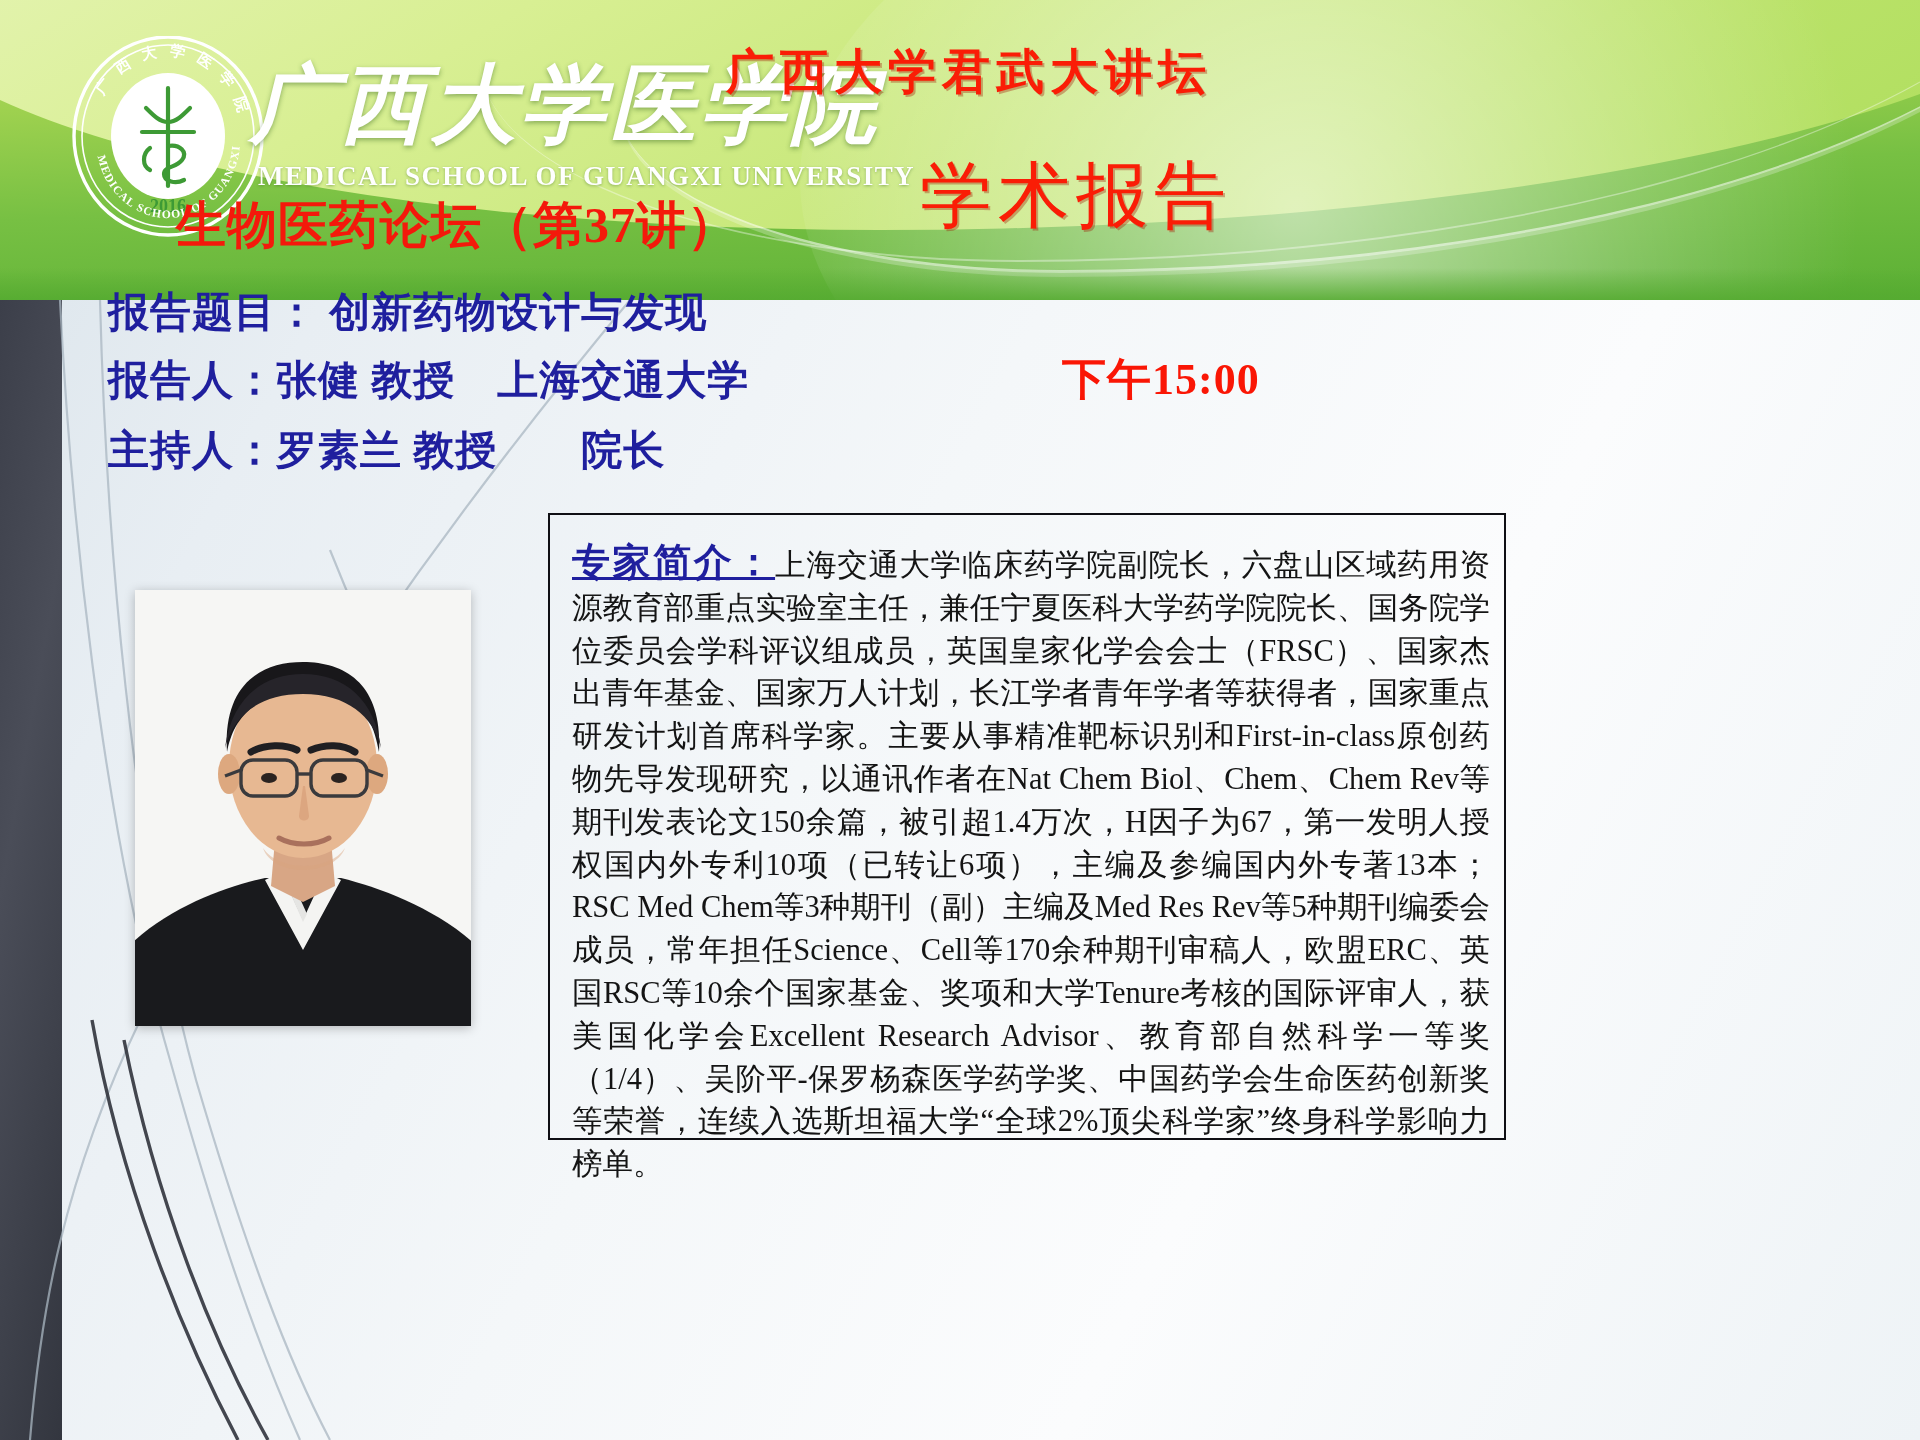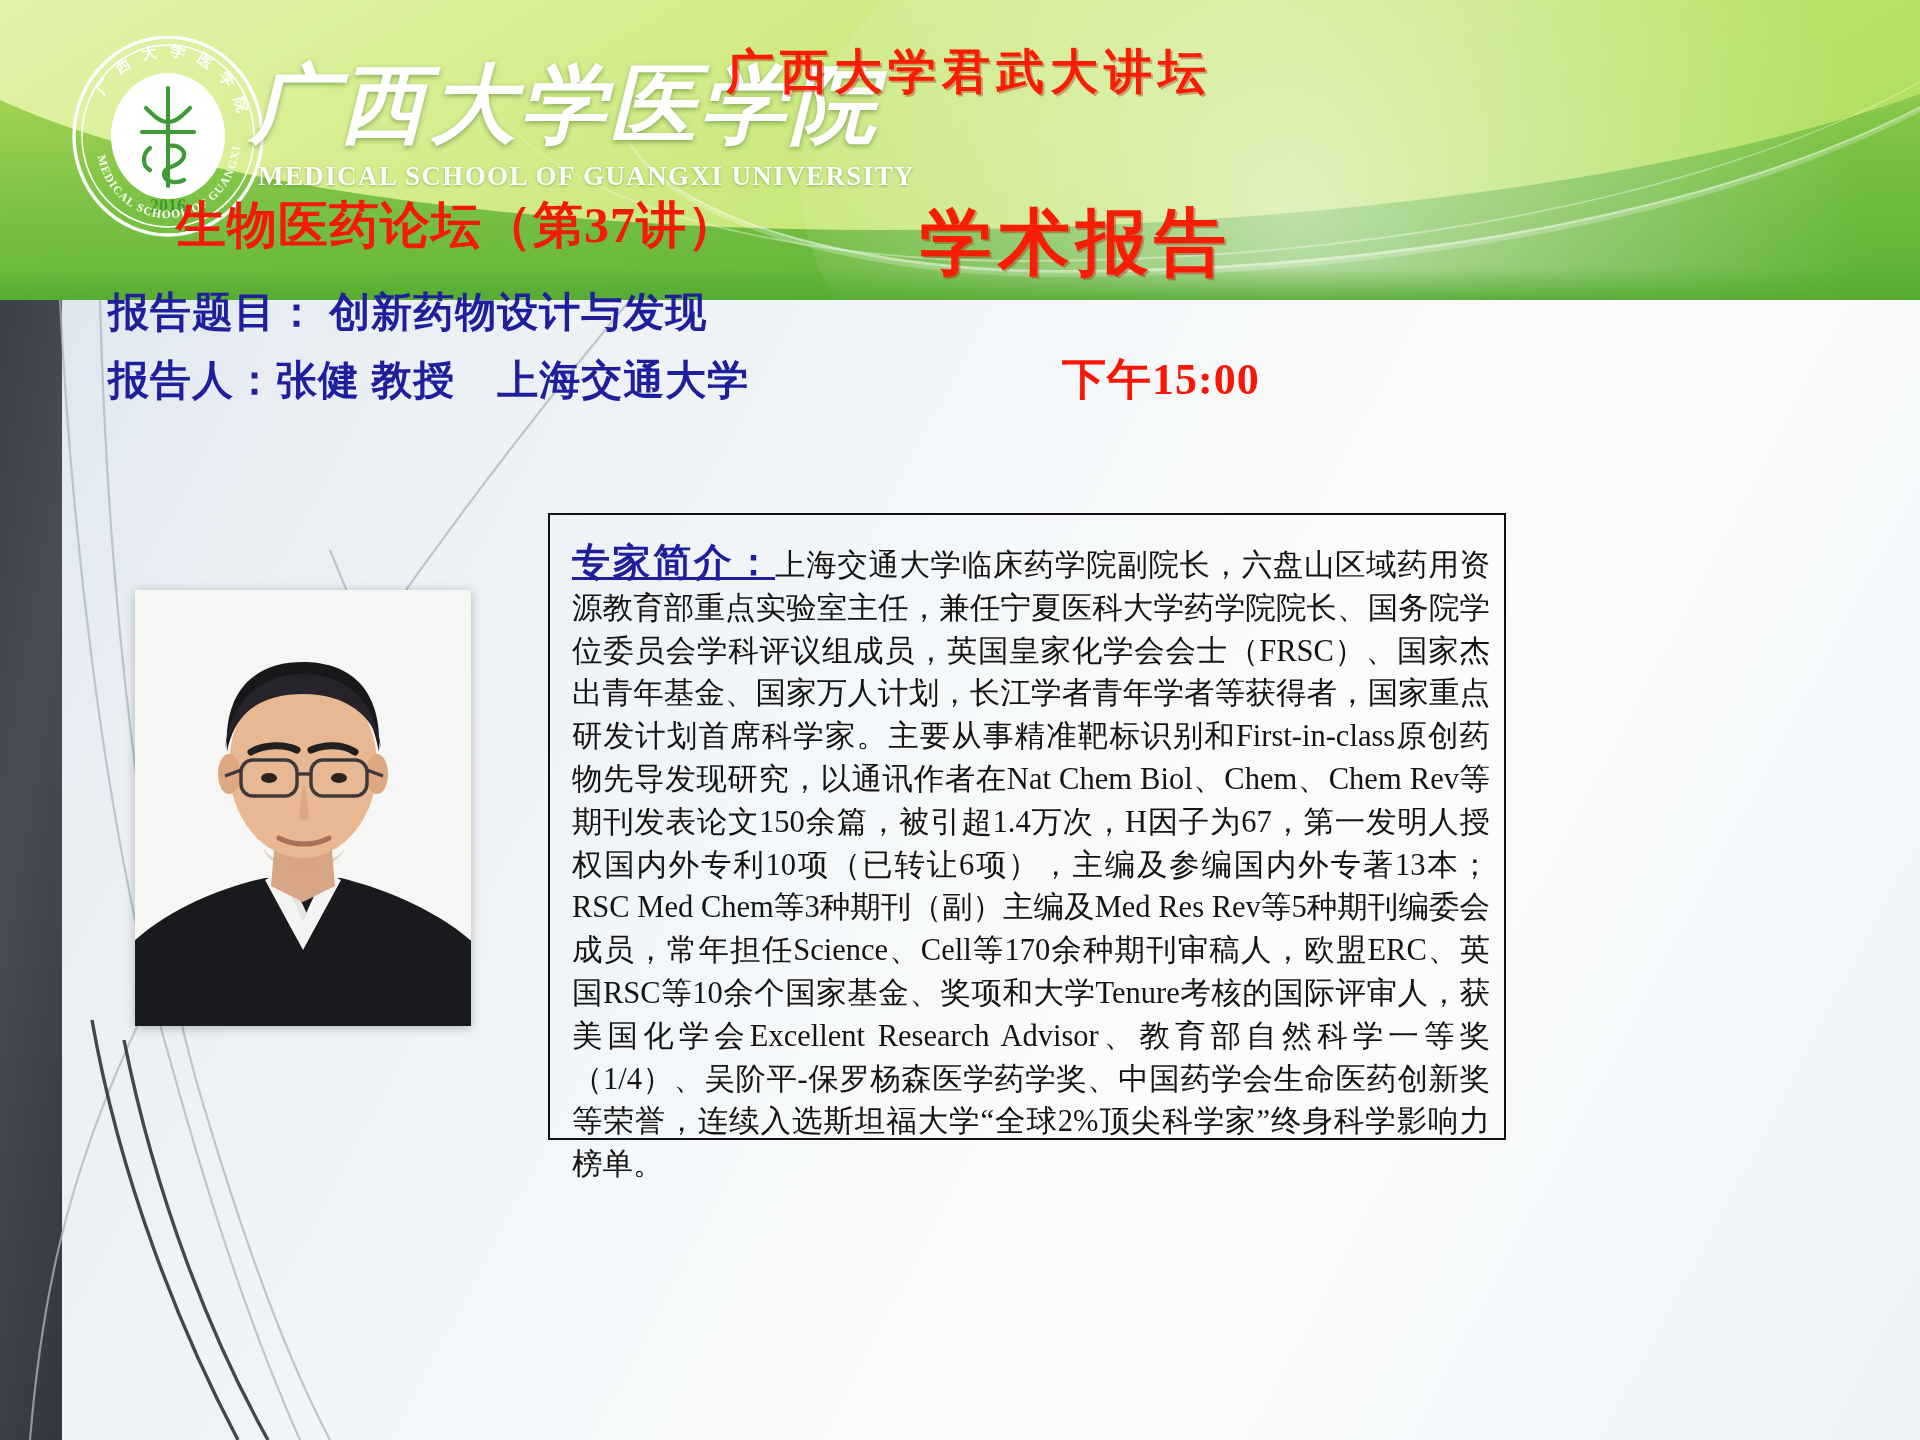--- a/index.html
+++ b/index.html
@@ -91,24 +91,23 @@
     font-family:Liberation Serif, serif;
     font-size:48px;line-height:1;color:#fa1d06;
     font-weight:bold;letter-spacing:6px;
     white-space:nowrap;
     text-shadow:2px 2px 0 rgba(160,20,0,.35);
   }
   .hdr-title2{
     position:absolute;left:920px;top:160px;
     font-family:"Liberation Serif",serif;
     font-size:72px;line-height:1;color:#fa1d06;
-    font-weight:bold;letter-spacing:6px;
+    font-weight:normal;letter-spacing:6px;
     white-space:nowrap;
     text-shadow:2px 2px 0 rgba(160,20,0,.35);
-    margin-top:47px;
   }
   
   .info-line{
     position:absolute;
     font-family:"Liberation Serif",serif;
     font-size:41px;line-height:1;color:#1f1f9e;
     font-weight:bold;letter-spacing:1px;
     white-space:nowrap;
   }
   #info-title{left:108px;top:292px;}
@@ -225,20 +224,21 @@
       <path d="M 330 250 C 350 300 372 350 392 392"></path>
     </g>
     <g fill="none" stroke="#31343d" stroke-width="3.4" opacity="0.9">
       <path d="M 92 720 C 120 880 180 1030 238 1140"></path>
       <path d="M 124 740 C 156 900 212 1040 268 1140"></path>
     </g>
   </svg>
 
   <div class="info-line" id="info-speaker">报告人：张健 教授　上海交通大学</div>
   <div class="info-line" id="info-title">报告题目： 创新药物设计与发现</div>
+  <div class="info-line" id="info-host">主持人：罗素兰 教授　　院长</div>
 
   <div class="meta-line" id="meta-clock">下午15:00</div>
 
   <div class="photo-frame">
     <svg width="336" height="436" viewBox="0 0 336 436">
       <rect x="0" y="0" width="336" height="436" fill="#f6f6f4"></rect>
 
       <path d="M -10 436 L -10 360 C 30 318 92 296 130 288 L 206 288 C 246 298 306 320 346 360 L 346 436 Z" fill="#191a1d"></path>
 
       <path d="M 130 290 L 168 360 L 206 290 L 190 282 L 168 330 L 146 282 Z" fill="#f4f4f2"></path>

